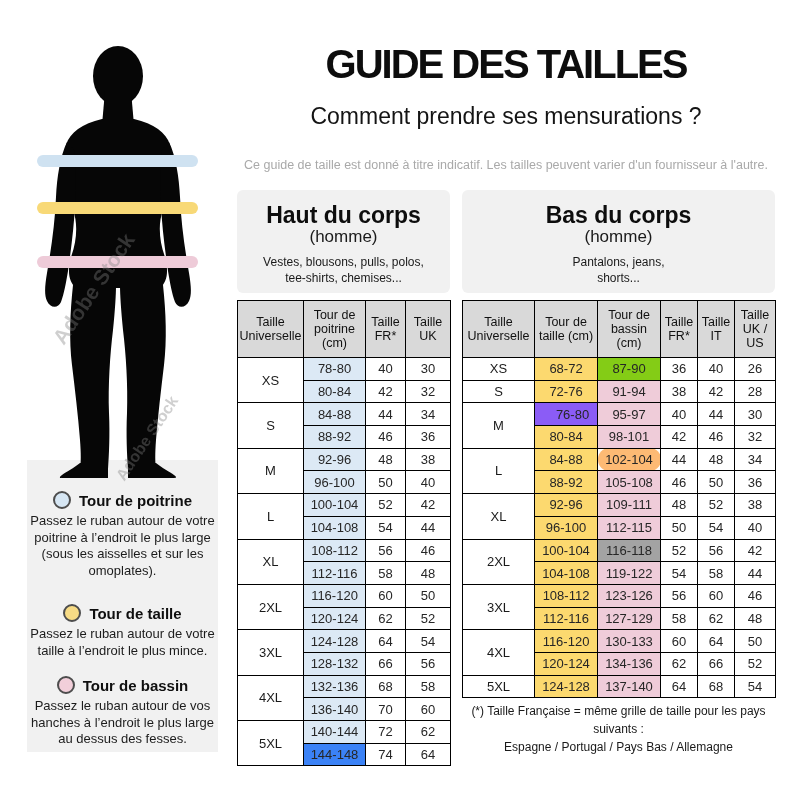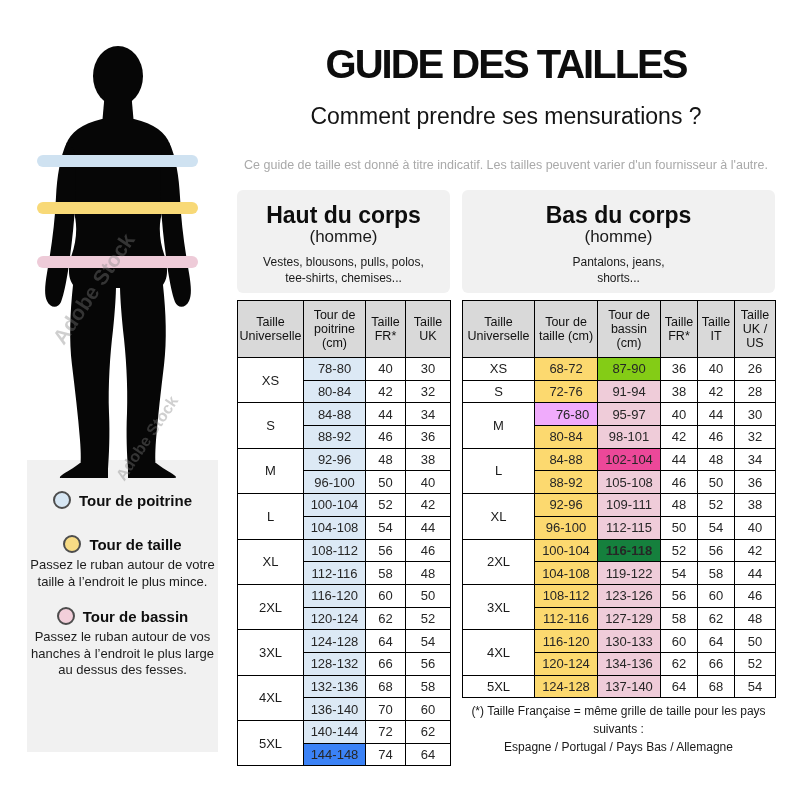--- a/index.html
+++ b/index.html
@@ -97,20 +97,21 @@
 
 <div class="abs watermark wm1">Adobe Stock</div>
 <div class="abs watermark wm2">Adobe Stock</div>
 
 <div class="abs legend">
   <div class="legend-item">
     <div class="legend-label-row">
       <span class="legend-circle" style="background: rgb(214, 230, 243);"></span>
       <span class="legend-label">Tour de poitrine</span>
     </div>
+    <div class="legend-text">Passez le ruban autour de votre poitrine à l’endroit le plus large (sous les aisselles et sur les omoplates).</div>
   </div>
   <div class="legend-item tight">
     <div class="legend-label-row">
       <span class="legend-circle" style="background: rgb(247, 219, 133);"></span>
       <span class="legend-label">Tour de taille</span>
     </div>
     <div class="legend-text">Passez le ruban autour de votre taille à l’endroit le plus mince.</div>
   </div>
   <div class="legend-item">
     <div class="legend-label-row">
@@ -283,37 +284,37 @@
       <tr>
         <td rowspan="1" class="size-cell">S</td>
         <td style="background: rgb(252, 217, 111);">72-76</td>
         <td style="background: rgb(239, 204, 217);">91-94</td>
         <td>38</td>
         <td>42</td>
         <td>28</td>
       </tr>
       <tr>
         <td rowspan="2" class="size-cell">M</td>
-        <td style="background: #f0abfc; padding-left: 14px;">76-80</td>
+        <td style="background: #8b5cf6; padding-left: 14px;">76-80</td>
         <td style="background: rgb(239, 204, 217);">95-97</td>
         <td>40</td>
         <td>44</td>
         <td>30</td>
       </tr>
       <tr>
         <td style="background: rgb(252, 217, 111);">80-84</td>
         <td style="background: rgb(239, 204, 217);">98-101</td>
         <td>42</td>
         <td>46</td>
         <td>32</td>
       </tr>
       <tr>
         <td rowspan="2" class="size-cell">L</td>
         <td style="background: rgb(252, 217, 111);">84-88</td>
-        <td style="background: #ec4899;">102-104</td>
+        <td style="background: #fdba74; border-radius: 11px;">102-104</td>
         <td>44</td>
         <td>48</td>
         <td>34</td>
       </tr>
       <tr>
         <td style="background: rgb(252, 217, 111);">88-92</td>
         <td style="background: rgb(239, 204, 217);">105-108</td>
         <td>46</td>
         <td>50</td>
         <td>36</td>
@@ -329,21 +330,21 @@
       <tr>
         <td style="background: rgb(252, 217, 111);">96-100</td>
         <td style="background: rgb(239, 204, 217);">112-115</td>
         <td>50</td>
         <td>54</td>
         <td>40</td>
       </tr>
       <tr>
         <td rowspan="2" class="size-cell">2XL</td>
         <td style="background: rgb(252, 217, 111);">100-104</td>
-        <td style="background: #15803d; font-weight: bold;">116-118</td>
+        <td style="background: #a3a3a3;">116-118</td>
         <td>52</td>
         <td>56</td>
         <td>42</td>
       </tr>
       <tr>
         <td style="background: rgb(252, 217, 111);">104-108</td>
         <td style="background: rgb(239, 204, 217);">119-122</td>
         <td>54</td>
         <td>58</td>
         <td>44</td>

